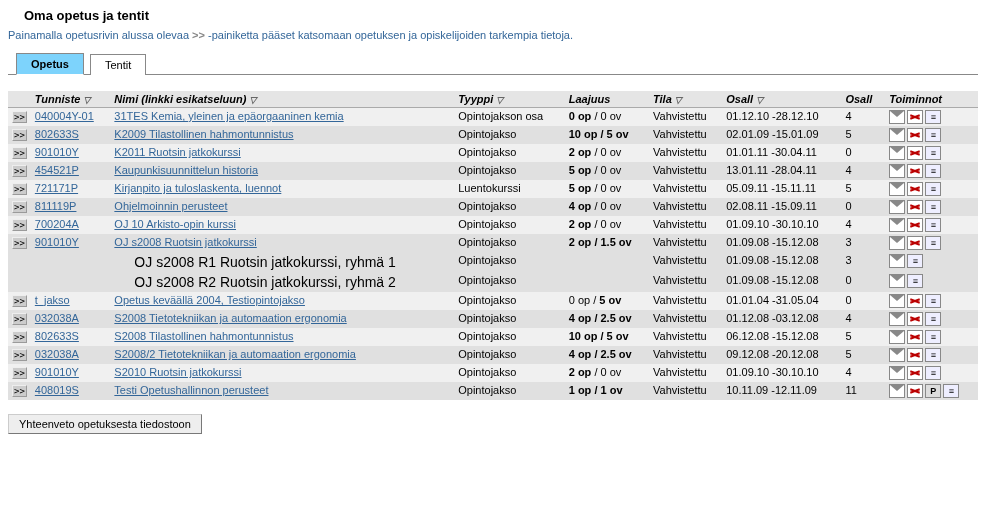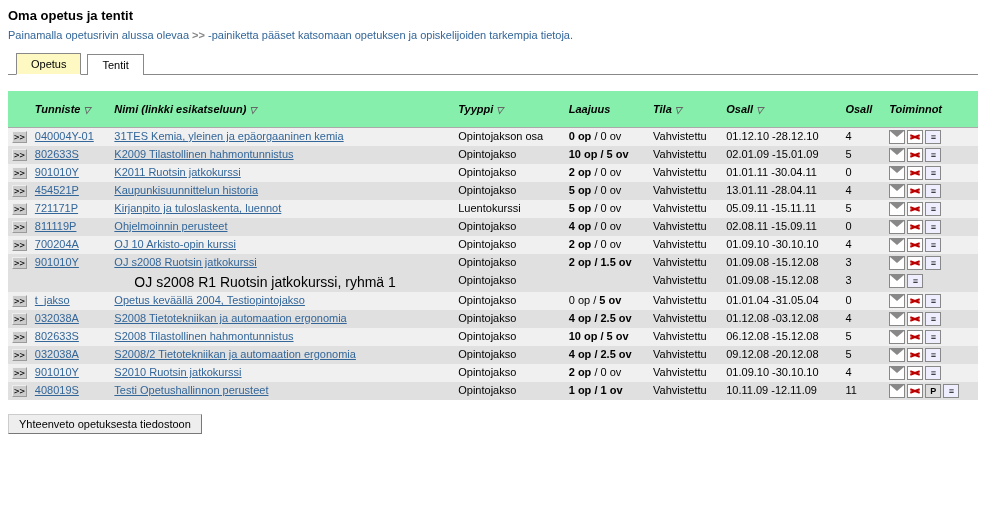--- a/index.html
+++ b/index.html
@@ -1,24 +1,24 @@
 <!DOCTYPE html>
 <html><head>
 <meta charset="utf-8">
 <style>
   * { box-sizing: border-box; }
   body { margin: 0; padding: 8px; font-family: Verdana, Arial, sans-serif; font-size: 11px; color: #000; background: #fff; width: 986px; }
-  h2 { font-size: 13px; font-weight: bold; margin: 0 0 6px 0; }
+  h2 { font-size: 13px; font-weight: bold; margin: 0 0 6px 16px; }
   .intro { color: #336699; margin: 3px 0 10px 0; font-size: 11px; }
   .intro .gg { color: #888; font-weight: bold; }
   .tabbar { border-bottom: 1px solid #888; height: 24px; display: flex; align-items: flex-end; gap: 6px; padding-left: 8px; }
   .tab { border: 1px solid #888; border-bottom: none; background: #fff; padding: 4px 14px; font-size: 11px; cursor: pointer; position: relative; top: 1px; }
-  .tab.active { background: #fef9c3; font-weight: normal; border-bottom: 1px solid #fff; }
+  .tab.active { background: #7dd3fc; font-weight: bold; border-bottom: 1px solid #fff; }
   table { border-collapse: collapse; width: 100%; margin-top: 16px; }
-  th { background: #86efac; text-align: left; font-style: italic; font-weight: bold; padding: 12px 4px; font-size: 11px; border-bottom: 1px solid #aaa; white-space: nowrap; }
+  th { background: #e5e5e5; text-align: left; font-style: italic; font-weight: bold; padding: 2px 4px; font-size: 11px; border-bottom: 1px solid #aaa; white-space: nowrap; }
   th .sortmark { font-size: 9px; color: #666; }
   tbody tr { vertical-align: top; }
   tbody tr.odd { background: #f0f0f0; }
   tbody tr.even { background: #e0e0e0; }
   td { padding: 2px 4px; font-size: 11px; vertical-align: top; white-space: nowrap; }
   td.name, td.type { white-space: normal; }
   .expand { background: #ccc; border: 1px outset #eee; font-family: monospace; font-size: 9px; padding: 0 1px; cursor: pointer; display: inline-block; line-height: 10px; }
   a.link { color: #336699; }
   .laaj b { font-weight: bold; }
   .icons { display: flex; gap: 2px; align-items: center; }
@@ -211,20 +211,36 @@
         <td>Vahvistettu</td>
         <td>01.09.08 -15.12.08</td>
         <td class="osall">3</td>
         <td>
           <div class="icons">
             <span class="ico mail"></span>
             <span class="ico doc">≡</span>
           </div>
         </td>
       </tr>
+      <tr class="even">
+        <td></td>
+        <td></td>
+        <td class="name"><span class="childname">OJ s2008 R2 Ruotsin jatkokurssi, ryhmä 2</span></td>
+        <td class="type">Opintojakso</td>
+        <td class="laaj"></td>
+        <td>Vahvistettu</td>
+        <td>01.09.08 -15.12.08</td>
+        <td class="osall">0</td>
+        <td>
+          <div class="icons">
+            <span class="ico mail"></span>
+            <span class="ico doc">≡</span>
+          </div>
+        </td>
+      </tr>
       <tr class="odd">
         <td><span class="expand">&gt;&gt;</span></td>
         <td><a class="link" href="#">t_jakso</a></td>
         <td class="name"><a class="link" href="#">Opetus keväällä 2004, Testiopintojakso </a></td>
         <td class="type">Opintojakso</td>
         <td class="laaj">0 op / <b>5 ov</b></td>
         <td>Vahvistettu</td>
         <td>01.01.04 -31.05.04</td>
         <td class="osall">0</td>
         <td>

